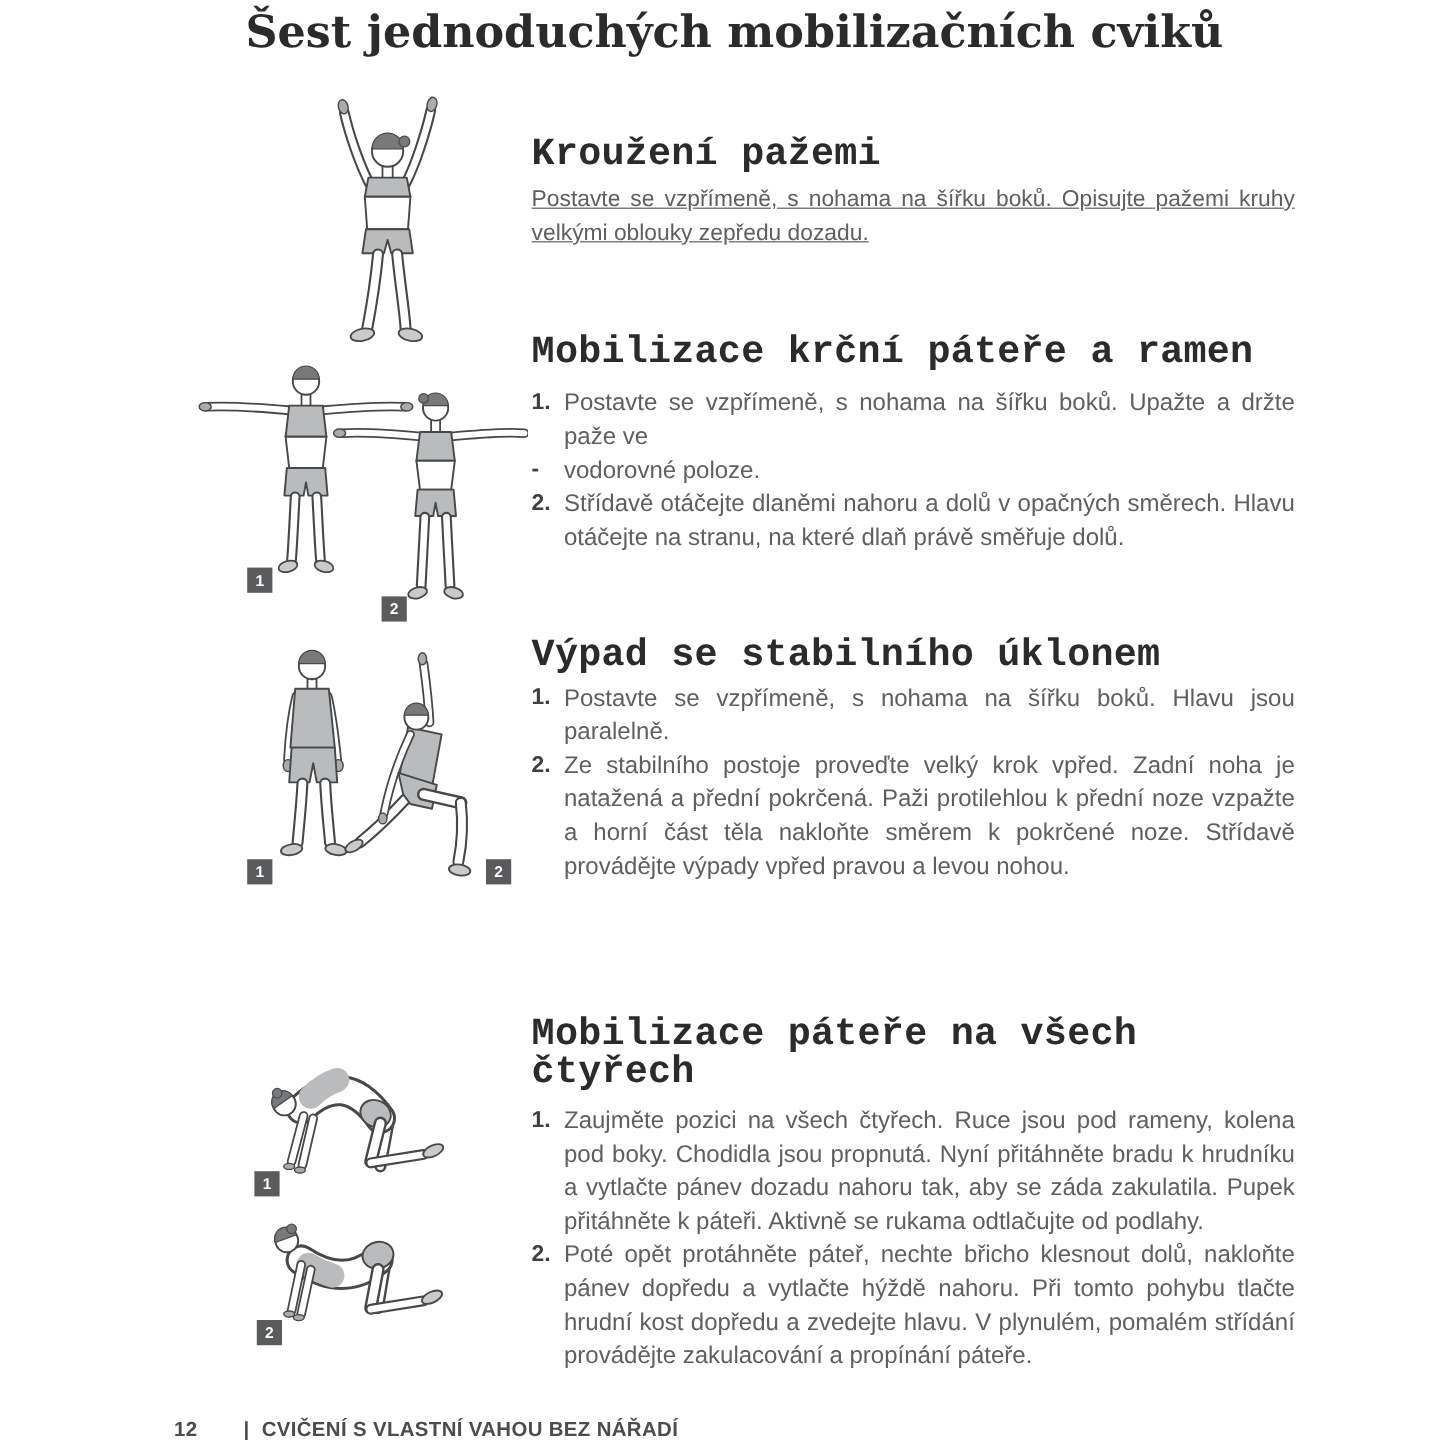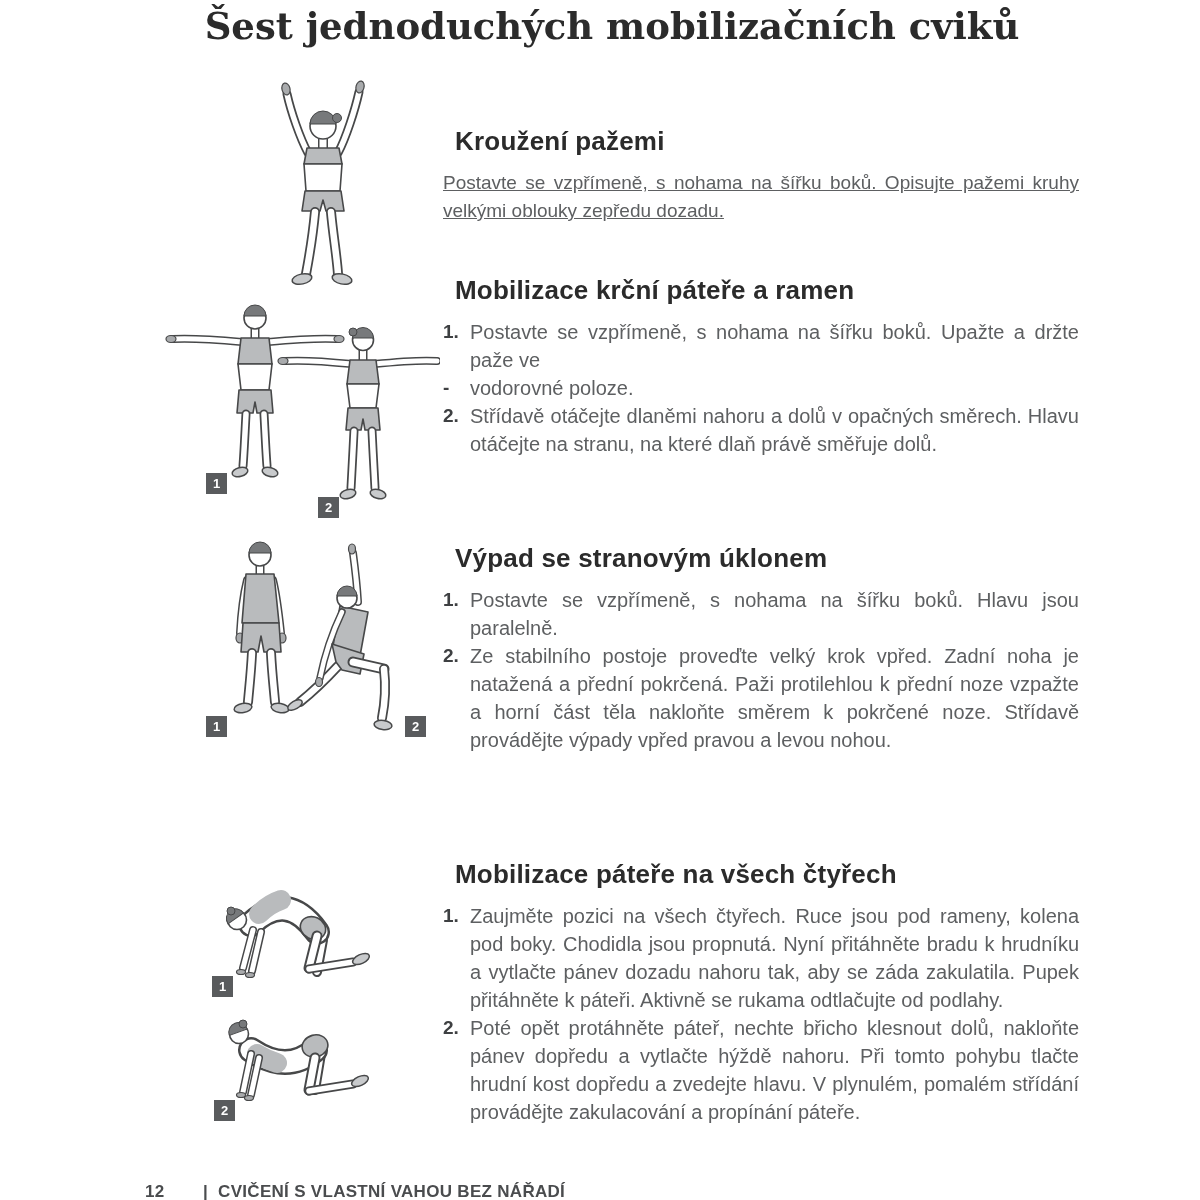--- a/index.html
+++ b/index.html
@@ -8,22 +8,22 @@
     overflow:hidden;font-family:"Liberation Sans",sans-serif;
   }
   .title{
     position:absolute;left:0;top:2px;width:1200px;margin:0;text-align:center;
     font-family:"DejaVu Serif",serif;font-weight:700;font-size:37px;line-height:48px;
     color:var(--heading,#2b2b2b);
     padding-left:12px;
   }
   .sec{position:absolute;left:443px;width:636px;}
   .sec h2{
-    margin:12px;font-family:Liberation Sans, sans-serif;font-weight:700;
-    font-size:26px;line-height:32px;color:var(--heading,#2b2b2b);letter-spacing:.2px;
+    margin:0;font-family:Liberation Mono, monospace;font-weight:700;
+    font-size:32px;line-height:32px;color:var(--heading,#2b2b2b);letter-spacing:.2px;
   }
   .para{
     margin:0;font-size:19px;line-height:28px;color:var(--body-text,#5d5f61);
     text-align:justify;
     text-decoration:underline;
   }
   .list{display:flex;flex-direction:column;}
   .row{display:flex;}
   .marker{flex:0 0 27px;font-weight:700;color:#3e4042;font-size:19px;line-height:28px;}
   .itext{flex:1;font-size:20px;line-height:28px;color:var(--body-text,#5d5f61);text-align:justify;}
@@ -126,21 +126,21 @@
       <path class="limb-i" stroke-width="5.5" d="M194,139 C193,158 192,180 191,196"></path>
       <path class="limb-o" stroke-width="9" d="M212,139 C213,158 214,180 215,196"></path>
       <path class="limb-i" stroke-width="5.5" d="M212,139 C213,158 214,180 215,196"></path>
       <ellipse class="shoe" cx="188" cy="202" rx="8" ry="4.5" transform="rotate(-15 188 202)"></ellipse>
       <ellipse class="shoe" cx="218" cy="202" rx="8" ry="4.5" transform="rotate(15 218 202)"></ellipse>
     </svg>
   </div>
   <div class="badge" style="left:206px;top:473px">1</div>
   <div class="badge" style="left:318px;top:497px">2</div>
 
-  <div class="sec" style="top:262px">
+  <div class="sec" style="top:278px">
     <h2>Mobilizace krční páteře a ramen</h2>
     <div class="list" style="margin-top:12px">
       <div class="row">
         <span class="marker">1.</span>
         <span class="itext">Postavte se vzpřímeně, s nohama na šířku boků. Upažte a držte paže ve</span>
       </div>
       <div class="row">
         <span class="marker">-</span>
         <span class="itext">vodorovné poloze.</span>
       </div>
@@ -190,21 +190,21 @@
       <path class="limb-i" stroke-width="6.5" d="M194,131 C196,148 195,165 192,180"></path>
       <ellipse class="shoe" cx="193" cy="187" rx="9" ry="4.5" transform="rotate(8 193 187)"></ellipse>
       <circle class="skin" cx="157" cy="60" r="10"></circle>
       <path class="hair" d="M147,58 A10,10 0 0 1 167,58 Z"></path>
     </svg>
   </div>
   <div class="badge" style="left:206px;top:716px">1</div>
   <div class="badge" style="left:405px;top:716px">2</div>
 
   <div class="sec" style="top:530px">
-    <h2>Výpad se stranovým úklonem</h2>
+    <h2>Výpad se stabilního úklonem</h2>
     <div class="list" style="margin-top:6px">
       <div class="row">
         <span class="marker">1.</span>
         <span class="itext">Postavte se vzpřímeně, s nohama na šířku boků. Hlavu jsou paralelně.</span>
       </div>
       <div class="row">
         <span class="marker">2.</span>
         <span class="itext">Ze stabilního postoje proveďte velký krok vpřed. Zadní noha je natažená a přední pokrčená. Paži protilehlou k přední noze vzpažte a horní část těla nakloňte směrem k pokrčené noze. Střídavě provádějte výpady vpřed pravou a levou nohou.</span>
       </div>
     </div>

